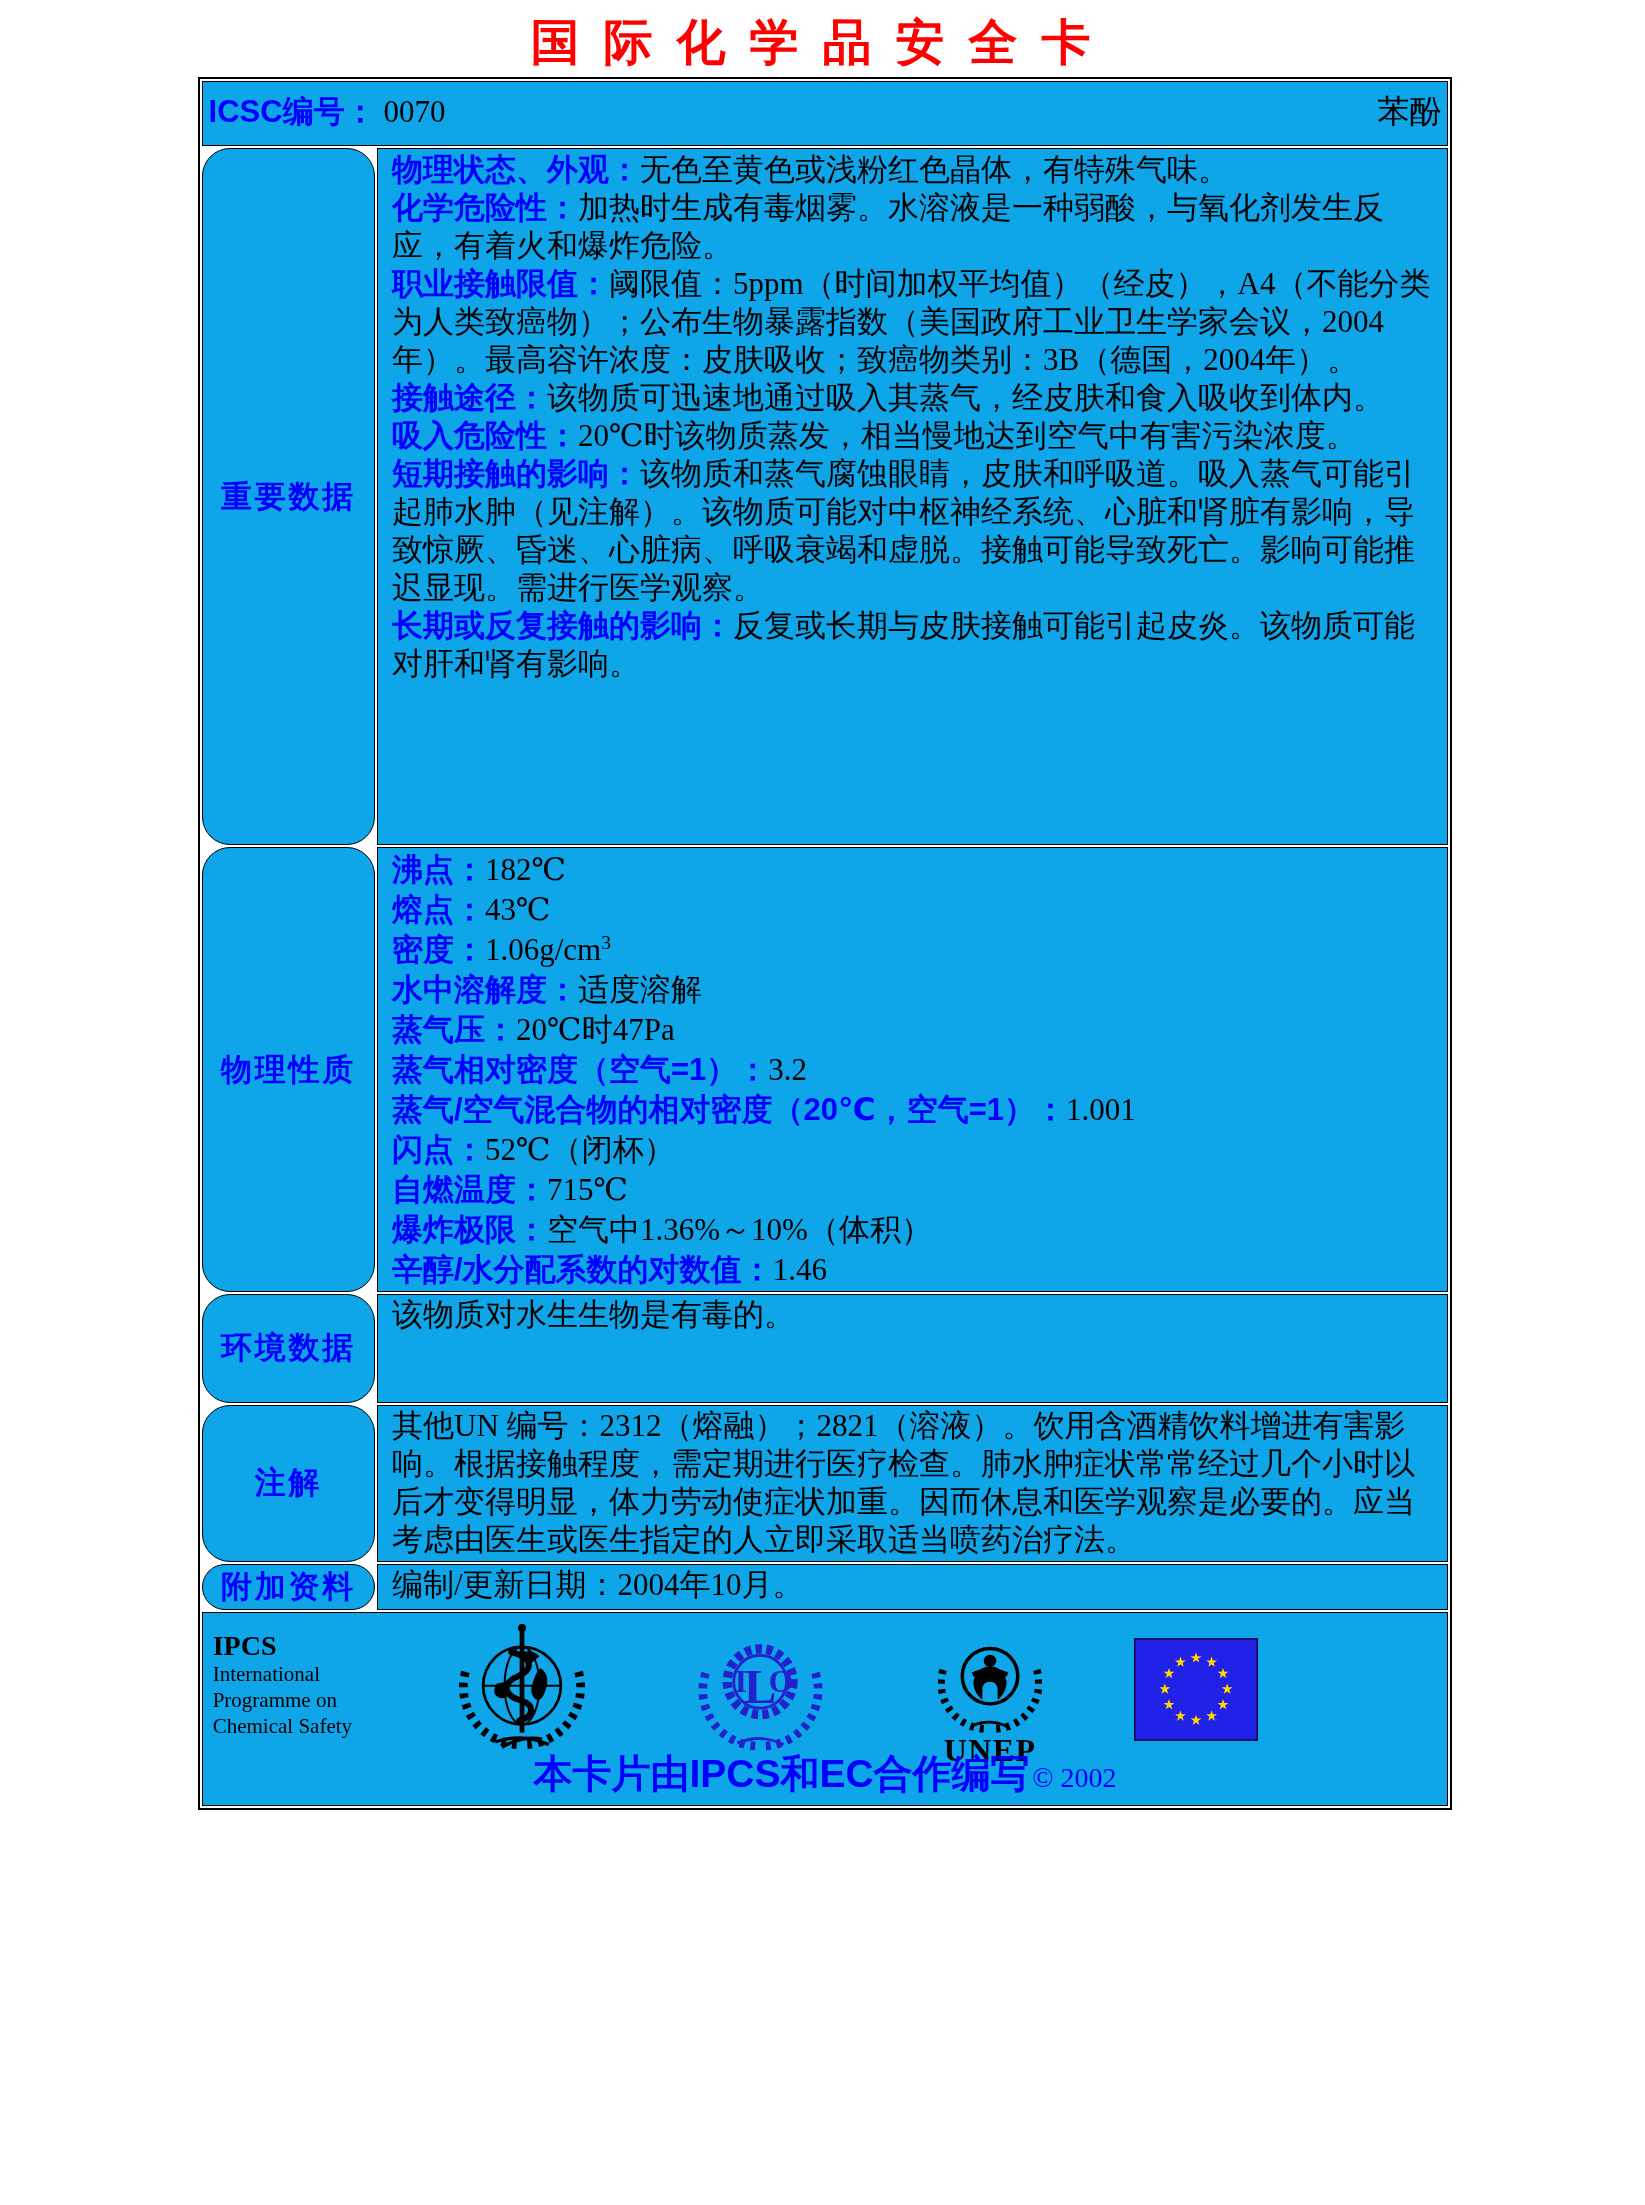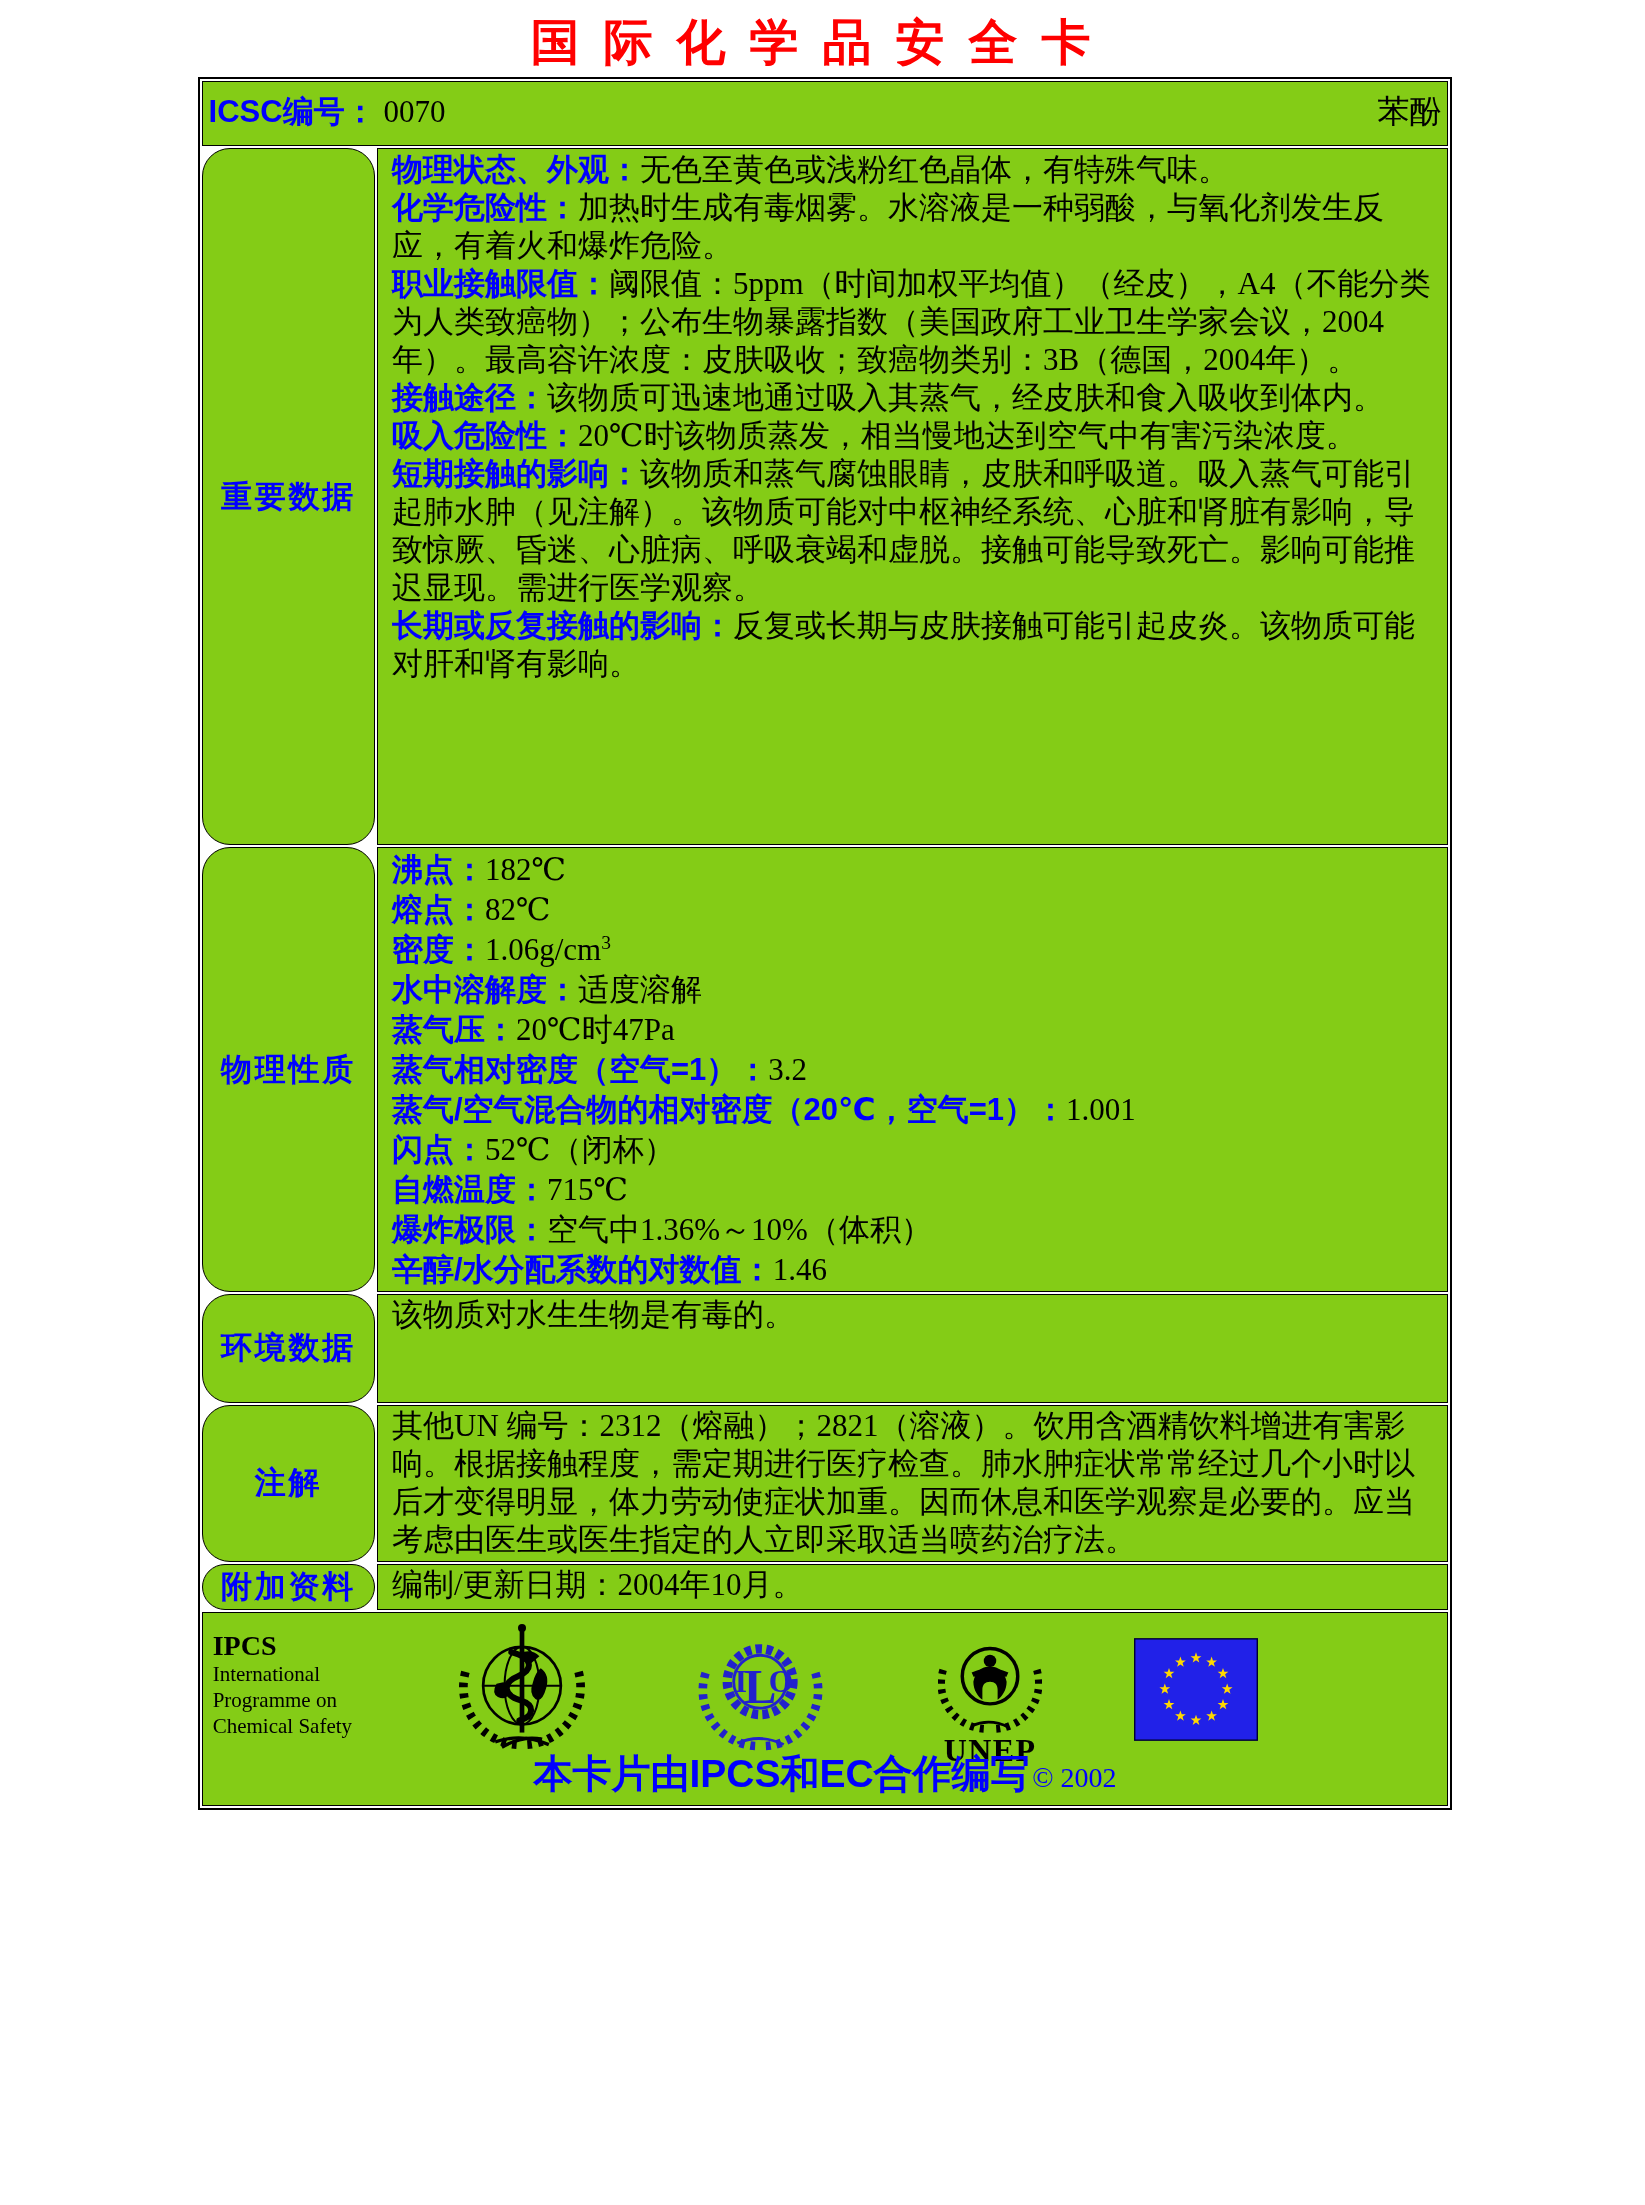--- a/index.html
+++ b/index.html
@@ -3,21 +3,21 @@
 <meta charset="utf-8">
 <style>
   html,body{margin:0;padding:0;background:#ffffff;}
   body{width:1645px;height:2205px;overflow:hidden;
        font-family:"Liberation Serif","DejaVu Serif",serif;color:#000;}
   .page-title{margin:0;padding-top:9.7px;height:67px;text-align:center;
        color:#ff0000;font-weight:bold;font-size:49px;letter-spacing:24px;
        font-family:"Liberation Serif","DejaVu Serif",serif;white-space:nowrap;}
   table.card{margin-left:198px;width:1254px;border:2.1px solid #000;
        border-collapse:separate;border-spacing:2.8px;table-layout:fixed;}
-  td{border:1.4px solid #000;vertical-align:top;padding:1.4px 5.6px;background:#84cc16;}
+  td{border:1.4px solid #000;vertical-align:top;padding:1.4px 5.6px;background:#0ea5e9;}
   td.label-cell{vertical-align:middle;text-align:center;color:#0000ff;
        font-family:"Liberation Sans","DejaVu Sans",sans-serif;
        font-weight:bold;font-size:31px;letter-spacing:2.8px;border-radius:28px;}
   .content-cell{font-size:31px;line-height:38px;padding-left:14px;}
   .para{margin:0;}
   .prop-line{margin:0;line-height:40px;}
   .blab{color:#0000ff;font-weight:bold;
        font-family:"Liberation Sans","DejaVu Sans",sans-serif;}
   .sup{font-size:19.5px;vertical-align:super;line-height:0;}
   .header-flex{display:flex;justify-content:space-between;align-items:center;
@@ -77,21 +77,21 @@
       <p class="para"><span class="blab">吸入危险性：</span><span>20℃时该物质蒸发，相当慢地达到空气中有害污染浓度。</span></p>
       <p class="para"><span class="blab">短期接触的影响：</span><span>该物质和蒸气腐蚀眼睛，皮肤和呼吸道。吸入蒸气可能引起肺水肿（见注解）。该物质可能对中枢神经系统、心脏和肾脏有影响，导致惊厥、昏迷、心脏病、呼吸衰竭和虚脱。接触可能导致死亡。影响可能推迟显现。需进行医学观察。</span></p>
       <p class="para"><span class="blab">长期或反复接触的影响：</span><span>反复或长期与皮肤接触可能引起皮炎。该物质可能对肝和肾有影响。</span></p>
     </td>
   </tr>
 
   <tr>
     <td class="label-cell" style="height:428px">物理性质</td>
     <td class="content-cell">
       <p class="prop-line"><span class="blab">沸点：</span><span>182℃</span></p>
-      <p class="prop-line"><span class="blab">熔点：</span><span>82℃</span></p>
+      <p class="prop-line"><span class="blab">熔点：</span><span>43℃</span></p>
       <p class="prop-line"><span class="blab">密度：</span><span>1.06g/cm</span><sup class="sup">3</sup></p>
       <p class="prop-line"><span class="blab">水中溶解度：</span><span>适度溶解</span></p>
       <p class="prop-line"><span class="blab">蒸气压：</span><span>20℃时47Pa</span></p>
       <p class="prop-line"><span class="blab">蒸气相对密度（空气=1）：</span><span>3.2</span></p>
       <p class="prop-line"><span class="blab">蒸气/空气混合物的相对密度（20℃，空气=1）：</span><span>1.001</span></p>
       <p class="prop-line"><span class="blab">闪点：</span><span>52℃（闭杯）</span></p>
       <p class="prop-line"><span class="blab">自燃温度：</span><span>715℃</span></p>
       <p class="prop-line"><span class="blab">爆炸极限：</span><span>空气中1.36%～10%（体积）</span></p>
       <p class="prop-line"><span class="blab">辛醇/水分配系数的对数值：</span><span>1.46</span></p>
     </td>

